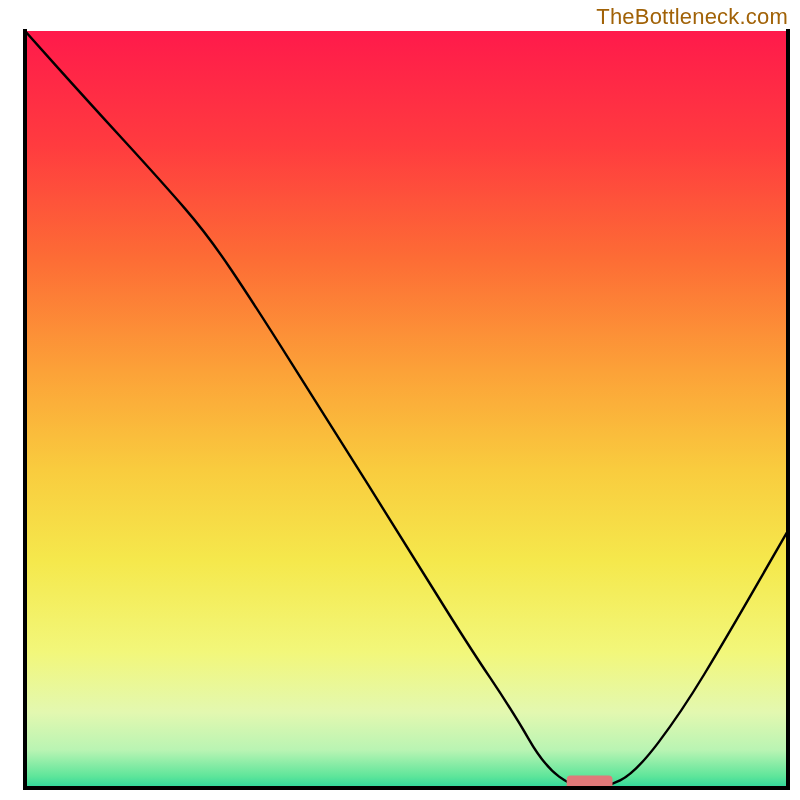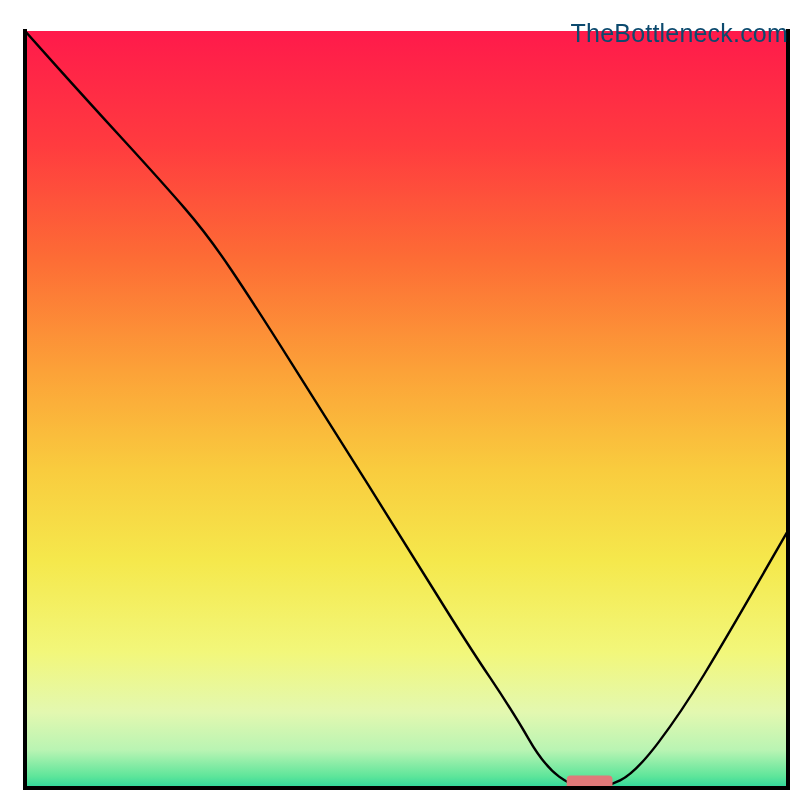--- a/index.html
+++ b/index.html
@@ -11,24 +11,24 @@
     font-family: Arial, Helvetica, sans-serif;
   }
   .frame {
     position: relative;
     width: 800px;
     height: 800px;
     box-sizing: border-box;
   }
   .watermark {
     position: absolute;
-    top: 19px;
+    top: 4px;
     right: 12px;
-    font-size: 25px;
-    color: #0c4a6e;
+    font-size: 22px;
+    color: #a16207;
     font-family: Arial, Helvetica, sans-serif;
     letter-spacing: 0.2px;
     z-index: 10;
   }
   svg.plot {
     position: absolute;
     top: 0;
     left: 0;
   }
 </style>

